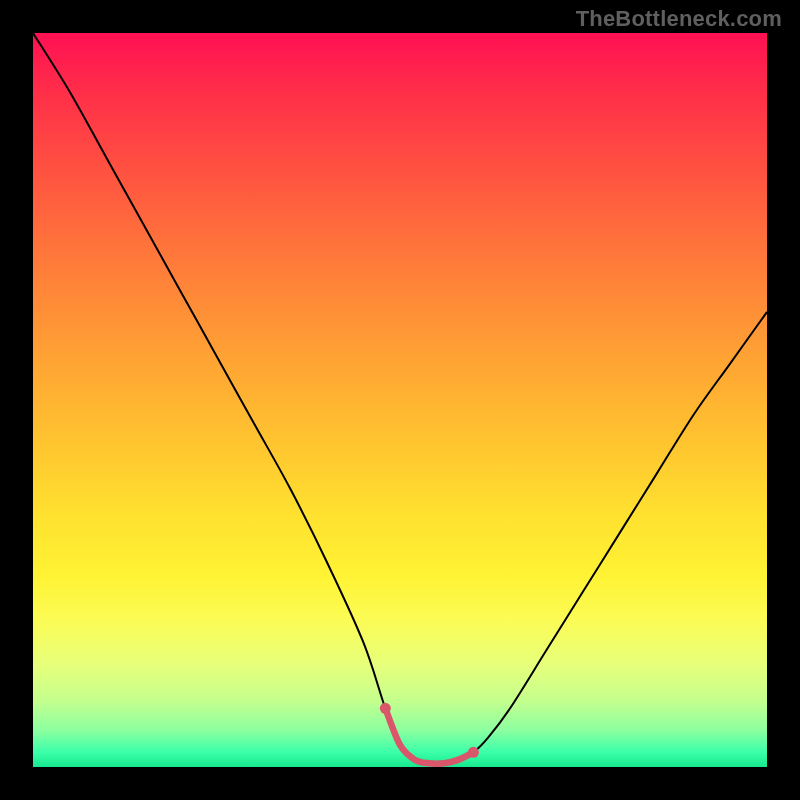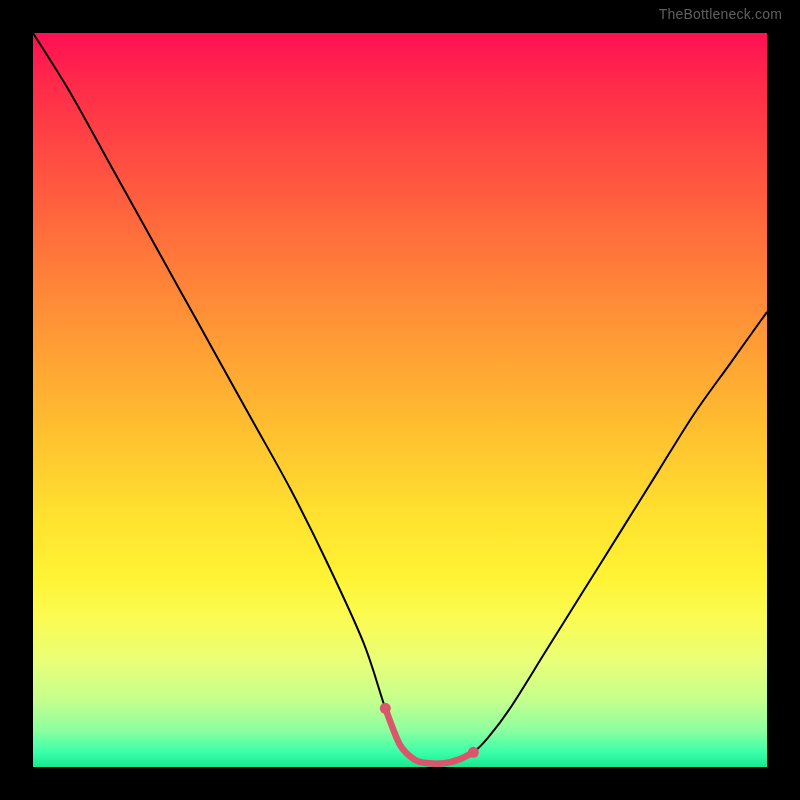--- a/index.html
+++ b/index.html
@@ -17,22 +17,22 @@
     top: 0;
     width: 800px;
     height: 800px;
     background: #000;
   }
   .watermark {
     position: absolute;
     top: 6px;
     right: 18px;
     color: #5f5f5f;
-    font-size: 14px;
-    font-weight: 400;
+    font-size: 22px;
+    font-weight: 700;
     letter-spacing: 0.2px;
     z-index: 30;
   }
   .plot-area {
     position: absolute;
     left: 33px;
     top: 33px;
     width: 734px;
     height: 734px;
     overflow: hidden;

